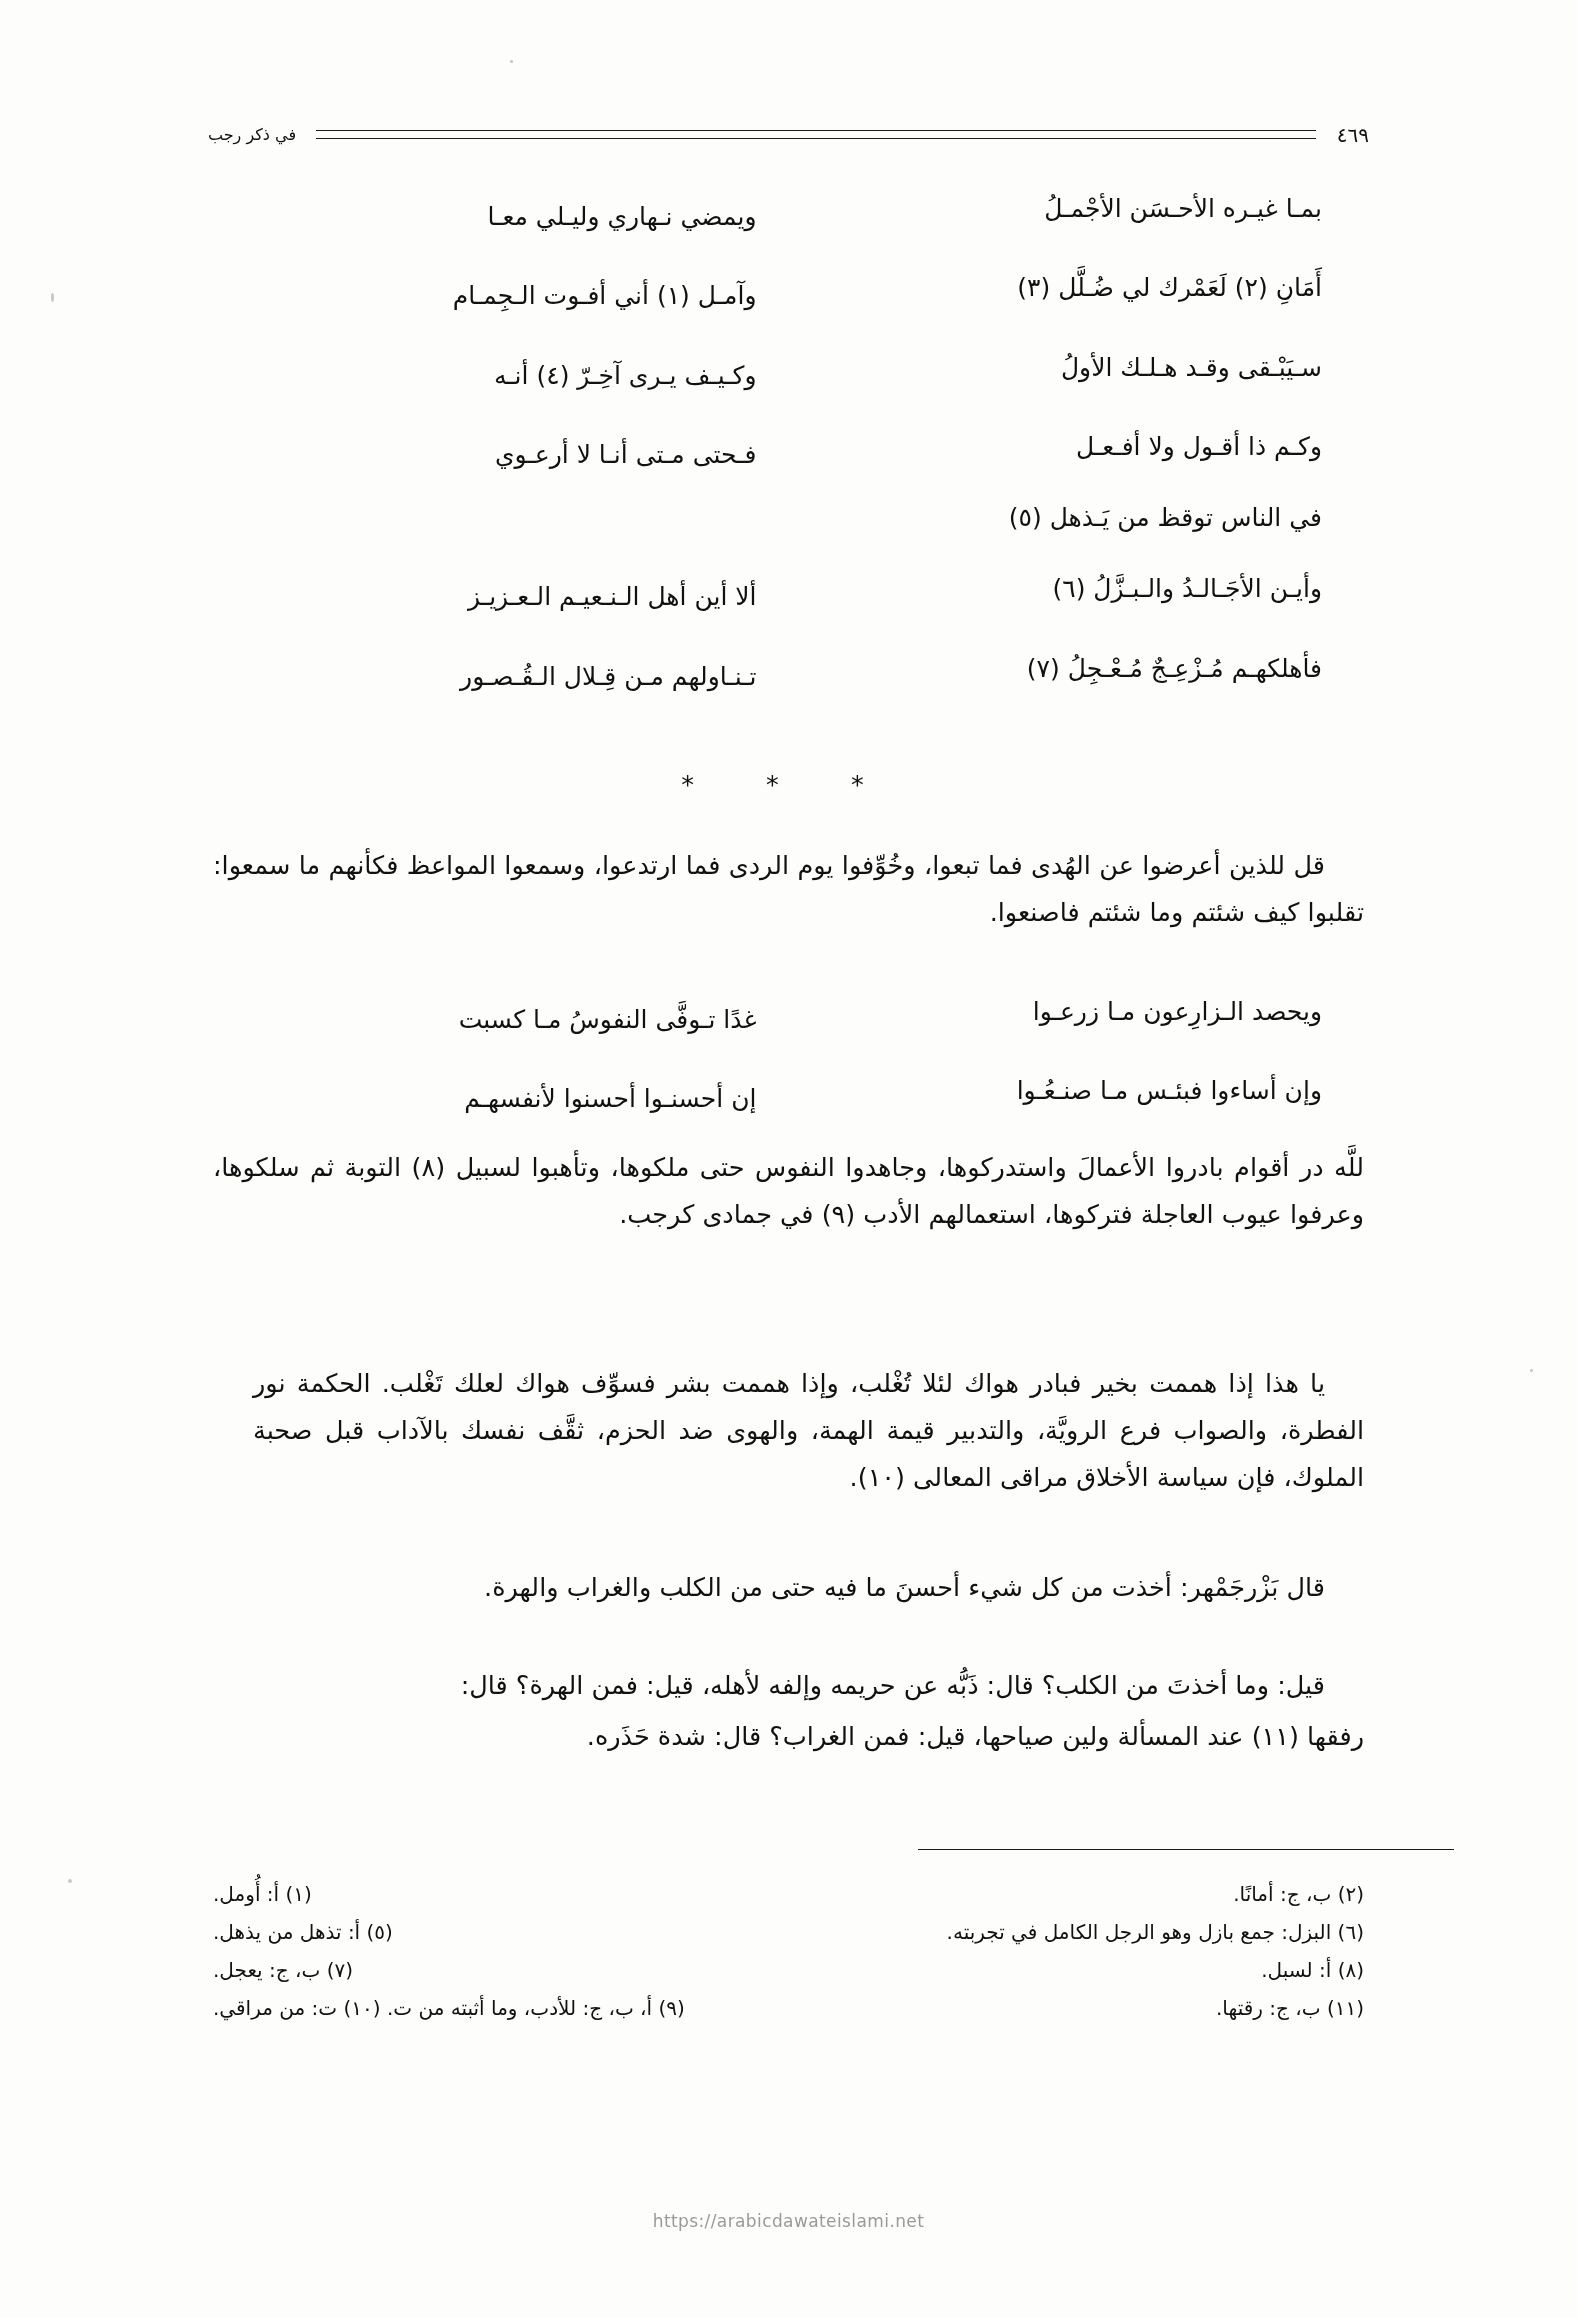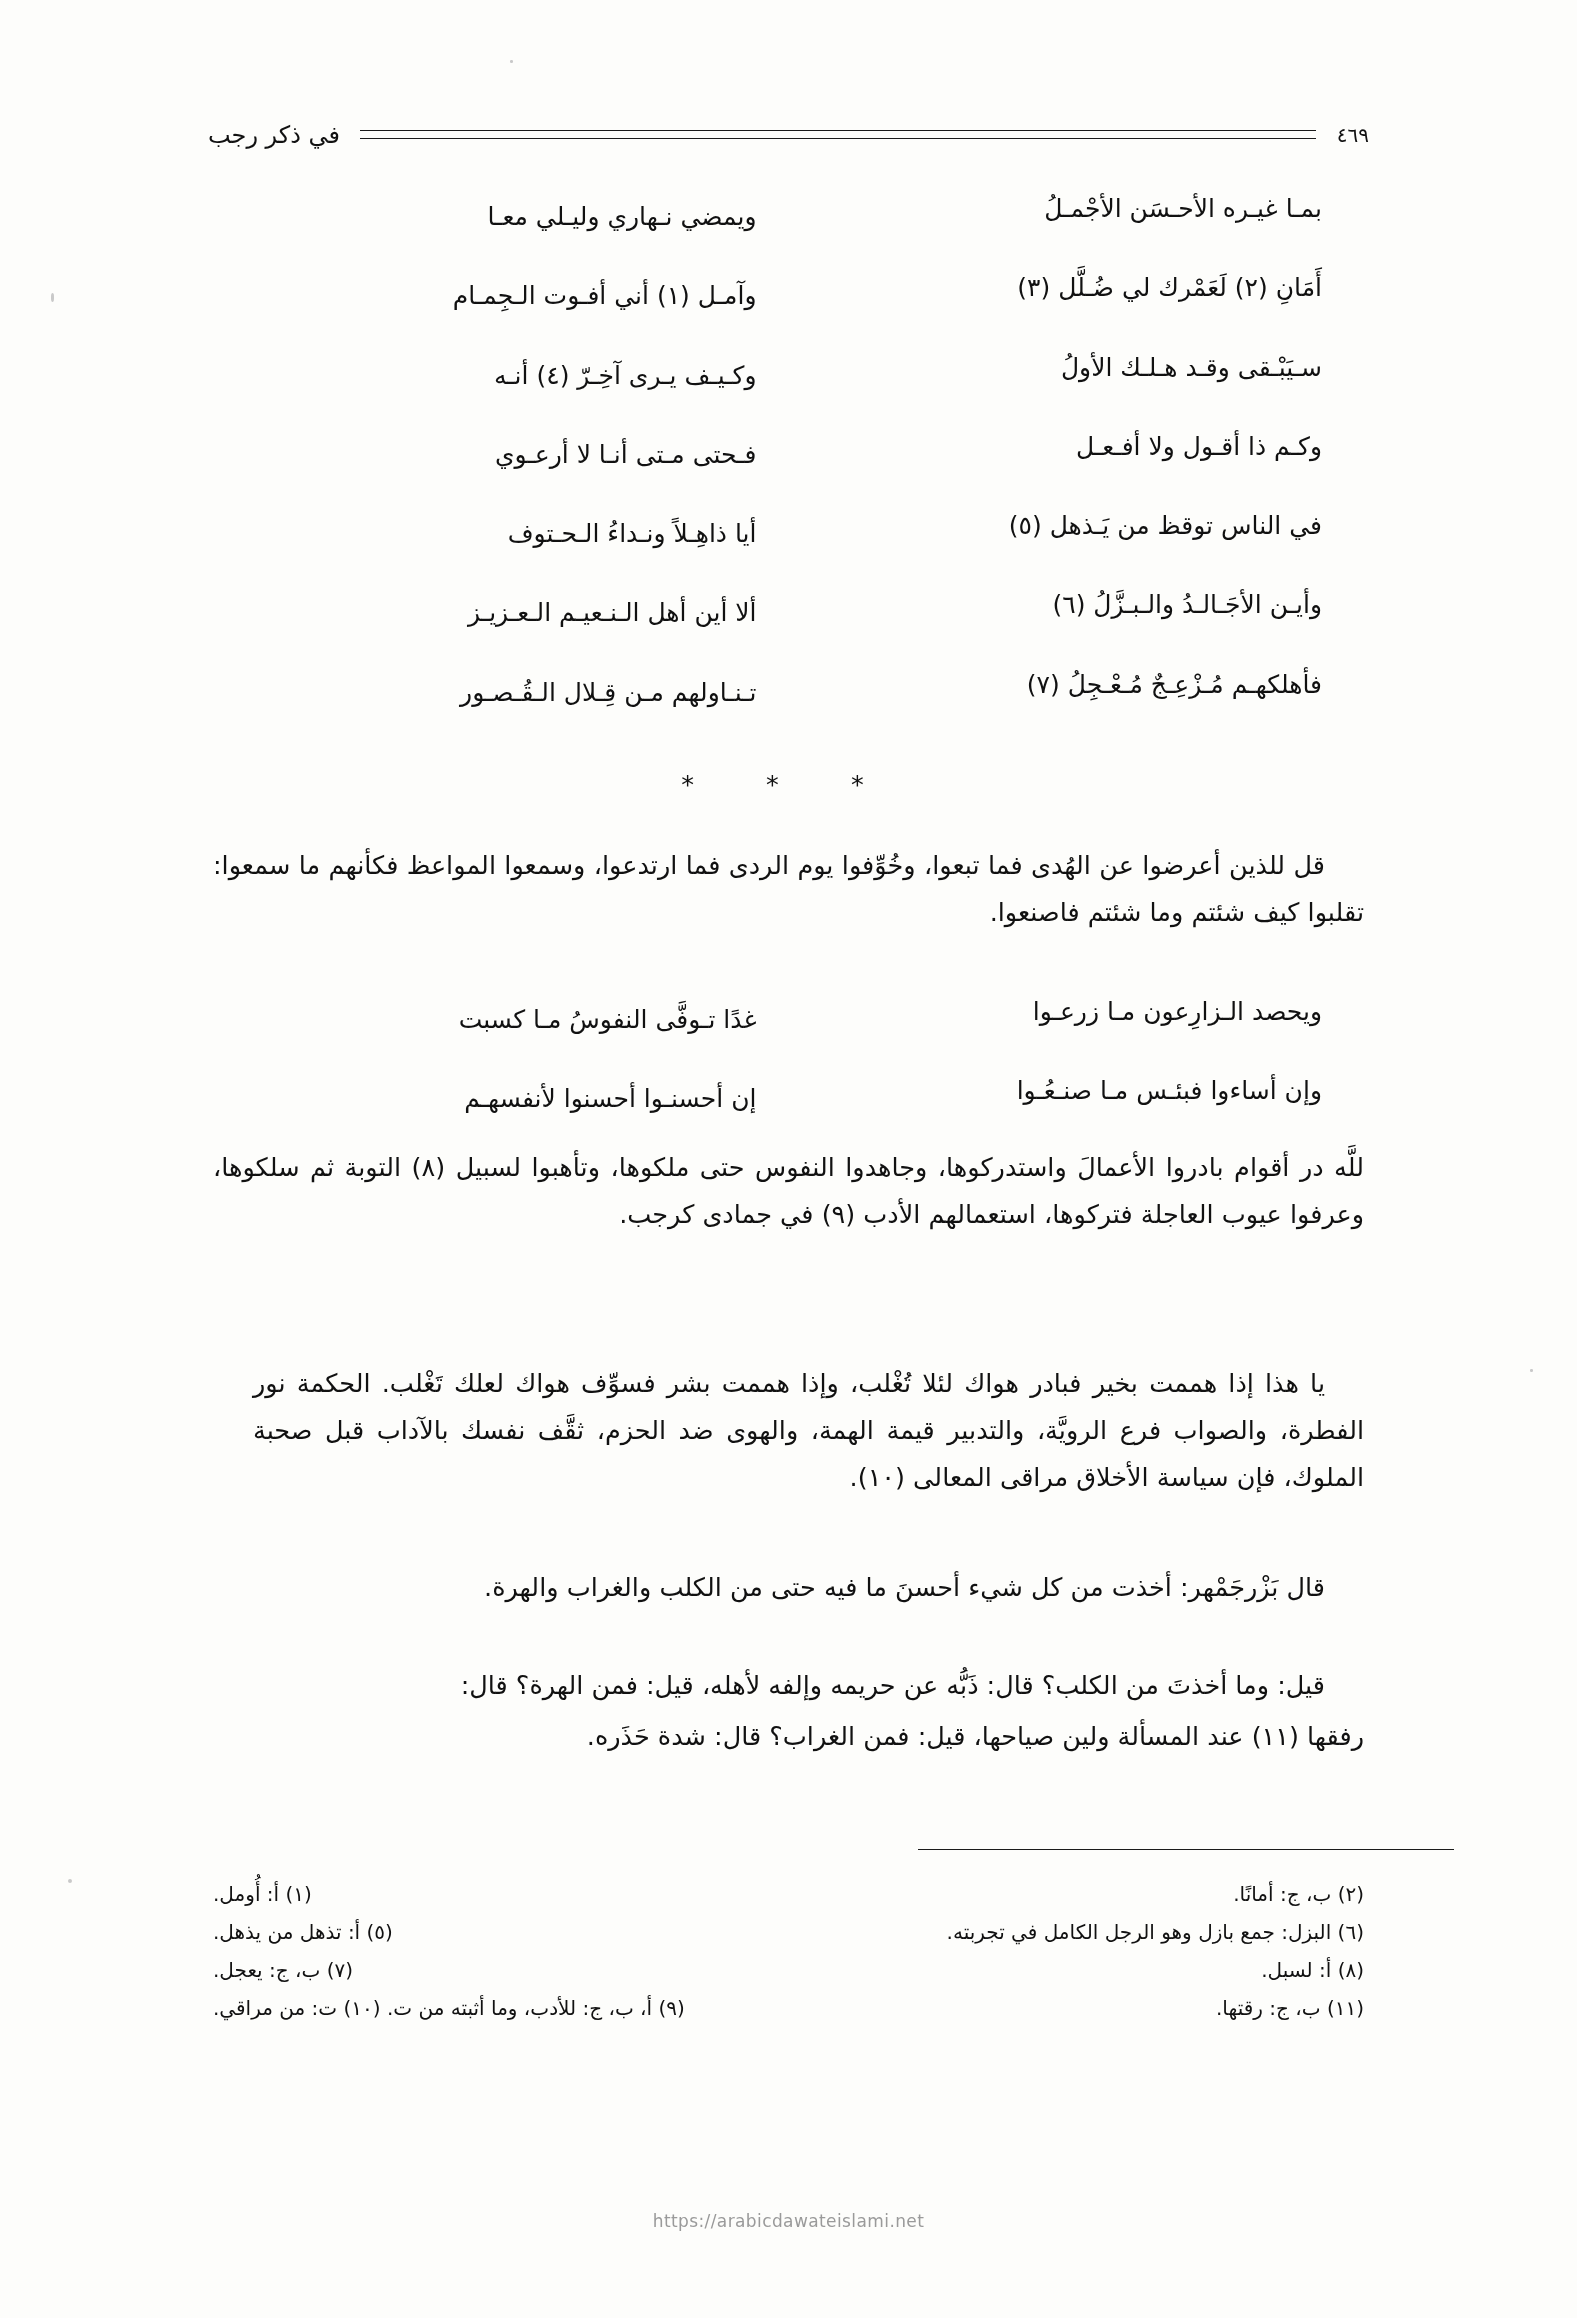--- a/index.html
+++ b/index.html
@@ -28,21 +28,21 @@
     top: 109px;
     left: 208px;
     right: 208px;
     height: 51px;
     display: flex;
     flex-direction: row-reverse;
     align-items: center;
     gap: 15.3px;
   }
   .header-title {
-    font-size: 24px;
+    font-size: 16px;
     white-space: nowrap;
     letter-spacing: 0.4px;
   }
   .header-rule {
     flex: 1 1 auto;
     height: 7.7px;
     border-top: 1.7px solid #1a1a1a;
     border-bottom: 1.7px solid #1a1a1a;
     margin: 0 5.1px;
   }
@@ -177,21 +177,20 @@
     <div class="verse">
       <span class="hemistich left">سـيَبْـقى وقـد هـلـك الأولُ</span>
       <span class="hemistich right">وكـيـف يـرى آخِـرّ (٤) أنـه</span>
     </div>
     <div class="verse">
       <span class="hemistich left">وكـم ذا أقـول ولا أفـعـل</span>
       <span class="hemistich right">فـحتى مـتى أنـا لا أرعـوي</span>
     </div>
     <div class="verse">
       <span class="hemistich left">في الناس توقظ من يَـذهل (٥)</span>
-      <span class="hemistich right">أيا ذاهِـلاً ونـداءُ الـحـتوف</span>
     </div>
     <div class="verse">
       <span class="hemistich left">وأيـن الأجَـالـدُ والـبـزَّلُ (٦)</span>
       <span class="hemistich right">ألا أين أهل الـنـعيـم الـعـزيـز</span>
     </div>
     <div class="verse">
       <span class="hemistich left">فأهلكهـم مُـزْعِـجٌ مُـعْـجِلُ (٧)</span>
       <span class="hemistich right">تـنـاولهم مـن قِـلال الـقُـصـور</span>
     </div>
   </div>

